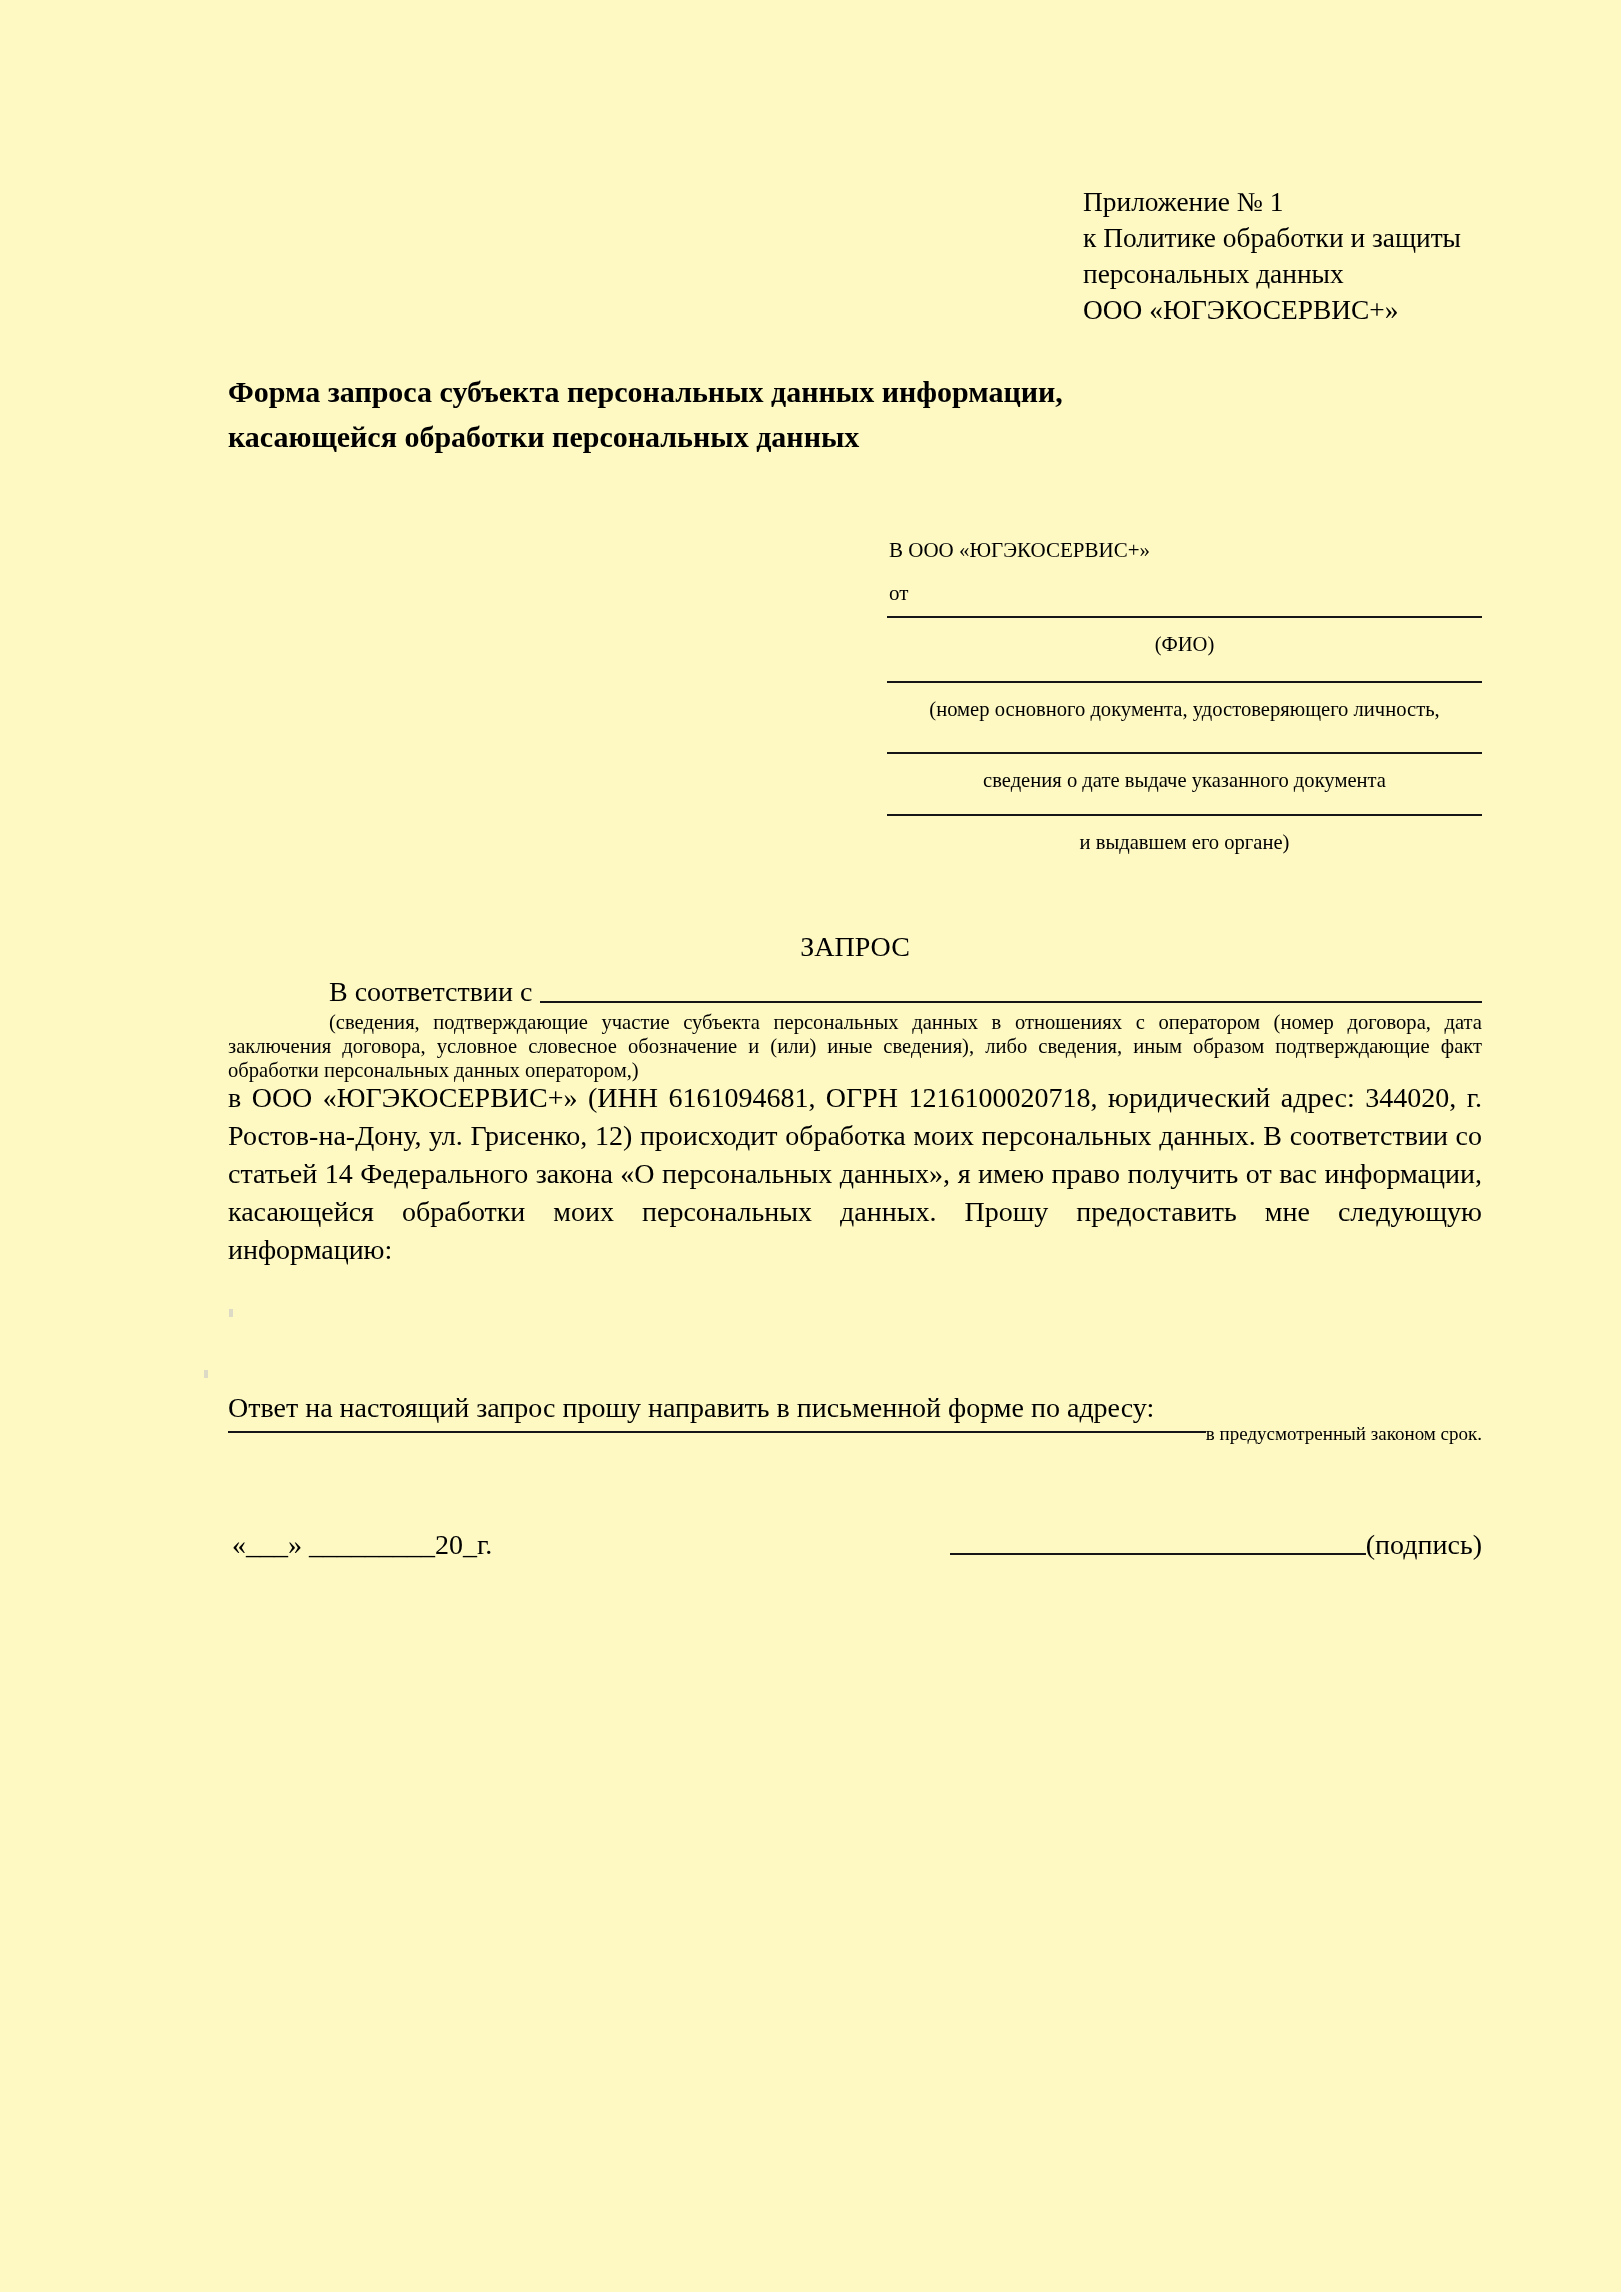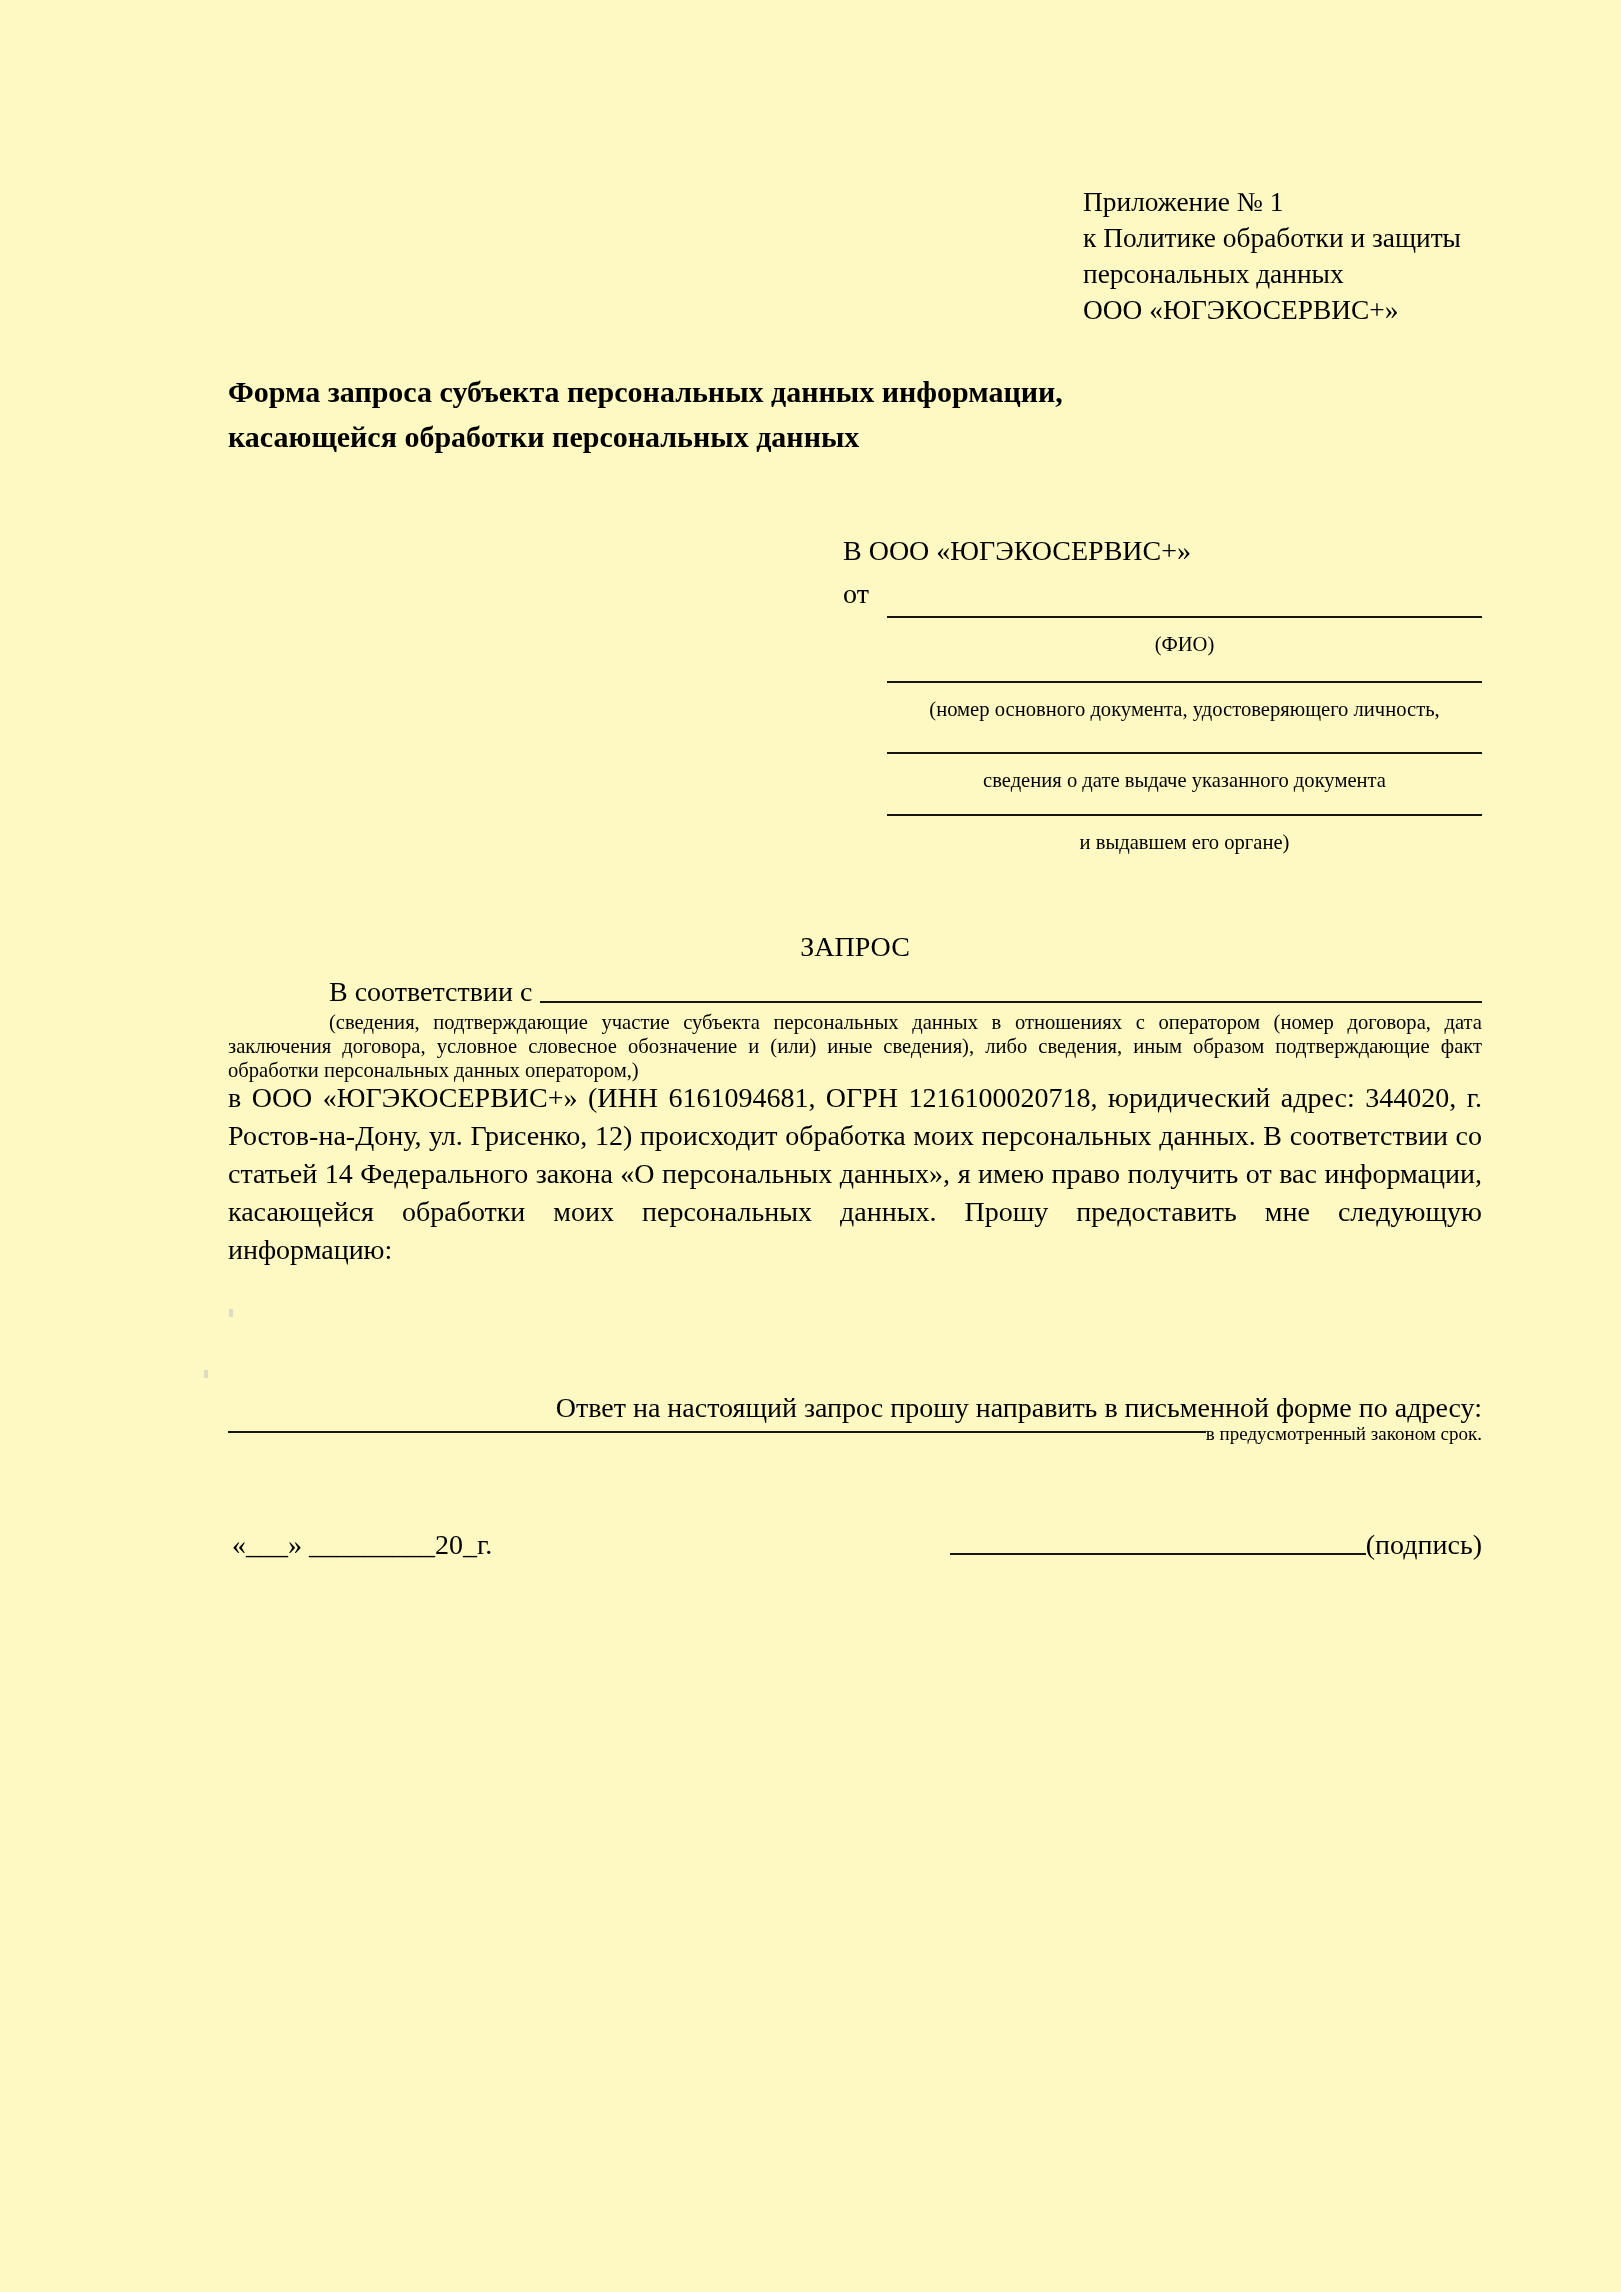--- a/index.html
+++ b/index.html
@@ -15,21 +15,21 @@
   .abs { position: absolute; }
 
   .header-note { left: 1083px; top: 184px; font-size: 27.4px; line-height: 36px; }
 
   .doc-title {
     left: 228px; top: 369px; width: 1254px;
     font-weight: bold;
     font-size: 30px; line-height: 45px;
   }
 
-  .addressee { left: 843px; top: 529px; font-size: 28px; line-height: 43px; }
+  .addressee { left: 889px; top: 529px; font-size: 21px; line-height: 43px; }
 
   .field { left: 887px; width: 595px; }
   .rule { border-top: 2px solid #161616; height: 0; }
   .caption { text-align: center; font-size: 20.6px; margin-top: 15px; color: #000; }
 
   .request-heading {
     left: 228px; top: 931px; width: 1254px;
     text-align: center; font-size: 28px;
   }
 
@@ -53,21 +53,21 @@
   }
 
   .faint-mark {
     width: 3.9px; height: 7.8px;
     background: #c6c6c6; opacity: 0.6;
     display: block;
   }
 
   .reply-line1 {
     left: 228px; top: 1392px; width: 1254px;
-    font-size: 28px; text-align: right;
+    font-size: 28px; 
   }
   .reply-line2 {
     left: 228px; top: 1423px; width: 1254px;
     display: flex; align-items: center; font-size: 19px;
   }
   .reply-line2 .fill-line { flex: 1; margin-bottom: 4.9px; }
 
   .footer-row {
     left: 228px; top: 1529px; width: 1254px;
     display: flex; align-items: flex-end; font-size: 28px;

